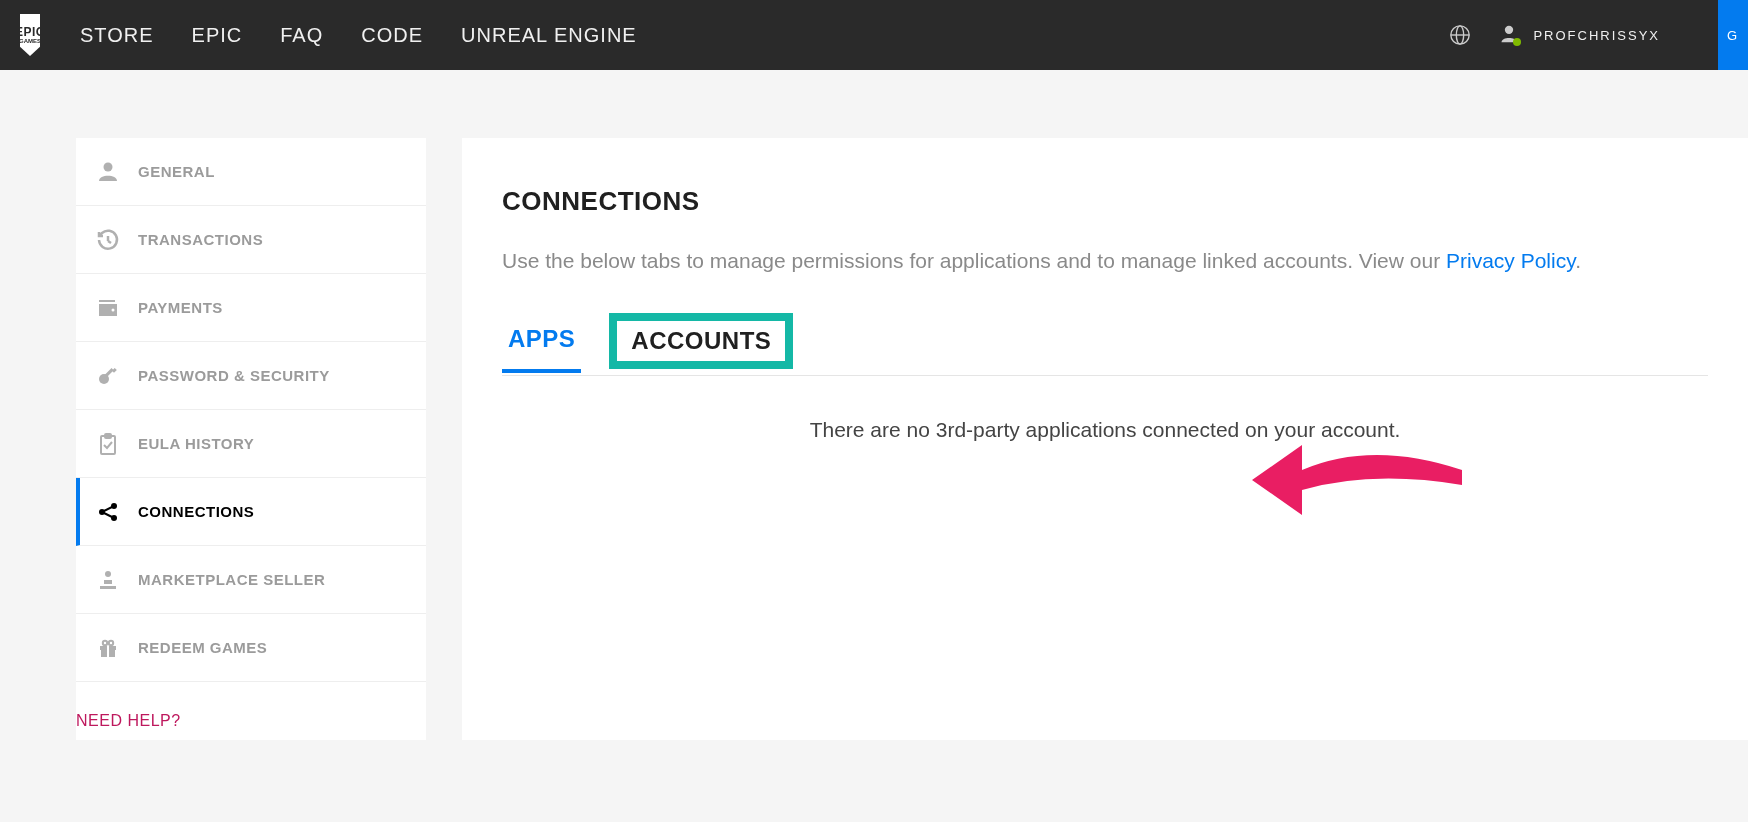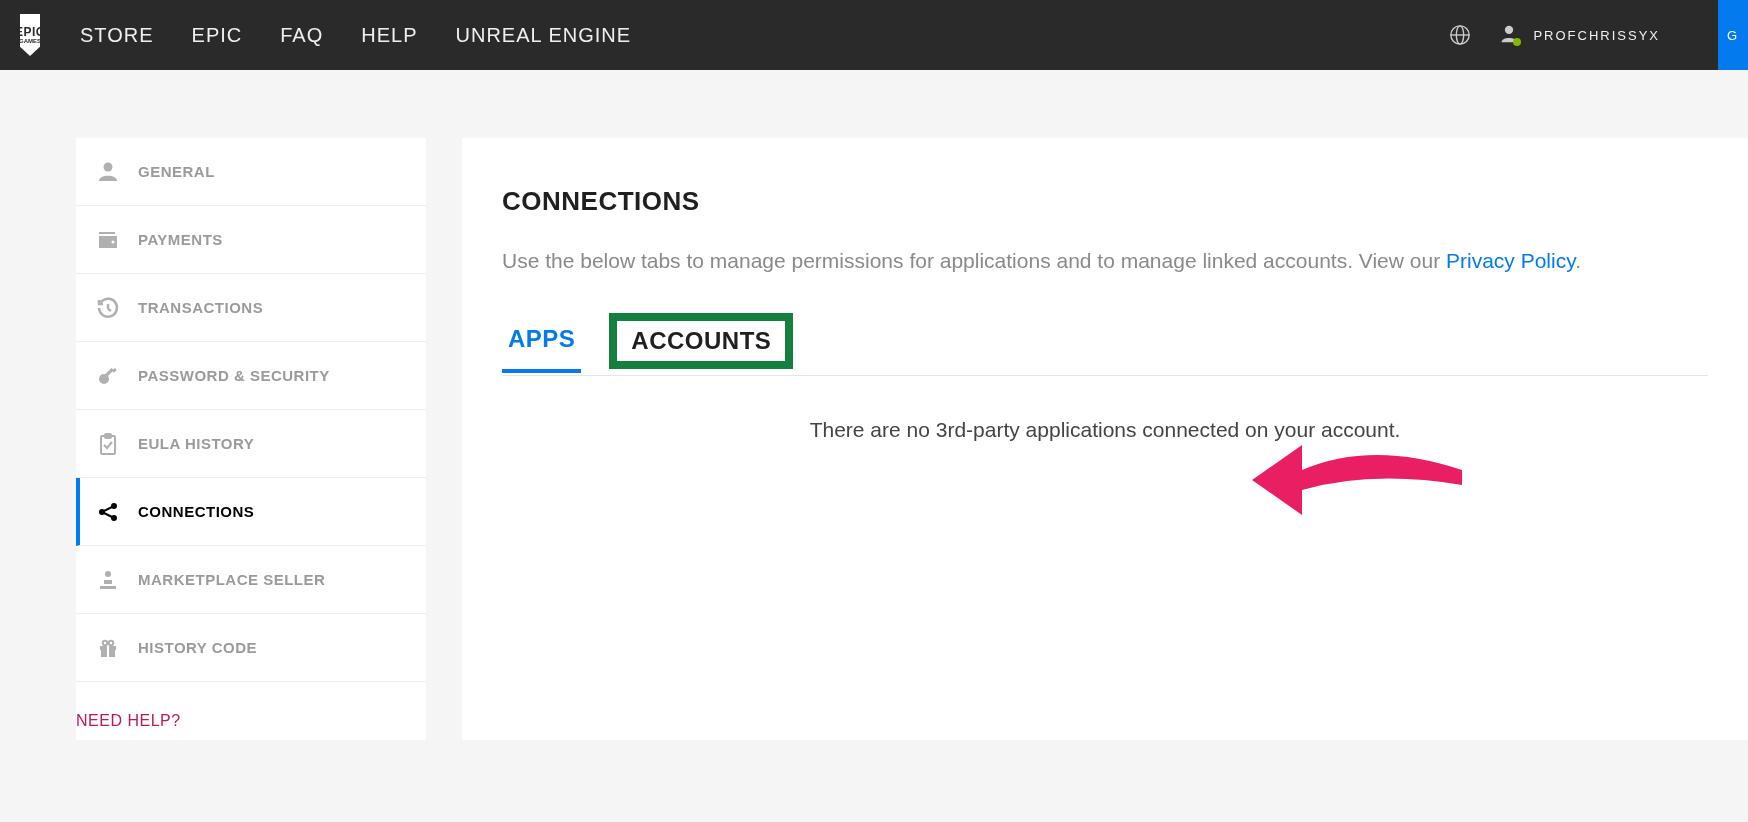--- a/index.html
+++ b/index.html
@@ -29,41 +29,41 @@
 .sidebar-item.active .sidebar-label { font-weight: 700; }
 .need-help { text-align: left; padding: 30px 0 10px; color: #be185d; font-size: 16px; font-weight: 400; letter-spacing: 0.5px; cursor: pointer; }
 
 .main { flex: 1; background: #fff; padding: 48px 40px; min-height: 600px; position: relative; }
 .main-title { font-size: 26px; font-weight: 800; letter-spacing: 0.5px; color: #202020; margin-bottom: 28px; }
 .desc { color: #8a8a8a; font-size: 21px; line-height: 1.5; margin-bottom: 34px; }
 .desc a { color: #037bef; text-decoration: none; }
 .tabs { display: flex; gap: 28px; border-bottom: 1px solid #e5e5e5; margin-bottom: 42px; align-items: center; position: relative; }
 .tab { padding: 12px 6px 16px; font-size: 24px; font-weight: 800; letter-spacing: 0.5px; cursor: pointer; color: #202020; }
 .tab.active { color: #037bef; border-bottom: 4px solid #037bef; margin-bottom: -1px; }
-.tab.highlighted { border: 8px solid #15803d; padding: 6px 14px; margin-bottom: 6px; margin-top: 2px; }
+.tab.highlighted { border: 8px solid #14b8a6; padding: 6px 14px; margin-bottom: 6px; margin-top: 2px; }
 .sub-desc { color: #8a8a8a; font-size: 18px; line-height: 1.7; margin-bottom: 80px; }
 .empty-text { text-align: center; color: #444; font-size: 21px; font-weight: 500; }
 
 .arrow { position: absolute; left: 790px; top: 292px; pointer-events: none; }
 
 svg { display: block; }
 </style>
 </head>
 <body>
 
 <div class="topnav">
   <div class="logo">
     <span class="logo-text1">EPIC</span>
     <span class="logo-text2">GAMES</span>
   </div>
   <div class="nav-links">
     <span class="nav-link">STORE</span>
     <span class="nav-link">EPIC</span>
     <span class="nav-link">FAQ</span>
-    <span class="nav-link">HELP</span>
+    <span class="nav-link">CODE</span>
     <span class="nav-link">UNREAL ENGINE</span>
   </div>
   <div class="nav-right">
     <span>
       <svg class="globe-icon" viewBox="0 0 24 24" fill="none" stroke="#ccc" stroke-width="1.5">
         <circle cx="12" cy="12" r="10"></circle>
           <ellipse cx="12" cy="12" rx="4" ry="10"></ellipse>
           <line x1="2" y1="12" x2="22" y2="12"></line>
       </svg>
     </span>
@@ -90,37 +90,37 @@
       <span class="icon">
         <svg viewBox="0 0 24 24" fill="#b0b0b0">
             <circle cx="12" cy="7" r="4.5"></circle>
             <path d="M3 21 C3 14 21 14 21 21 Z"></path>
           </svg>
       </span>
       <span class="sidebar-label">GENERAL</span>
     </div>
     <div class="sidebar-item">
       <span class="icon">
-        <svg viewBox="0 0 24 24" fill="#b0b0b0">
-            <path d="M3 6 L19 6 L19 4 L3 4 Z M3 8 L21 8 L21 20 L3 20 Z"></path>
-            <circle cx="17" cy="14" r="1.5" fill="#fff"></circle>
-          </svg>
-      </span>
-      <span class="sidebar-label">PAYMENTS</span>
-    </div>
-    <div class="sidebar-item">
-      <span class="icon">
         <svg viewBox="0 0 24 24" fill="none" stroke="#b0b0b0" stroke-width="2.5">
             <path d="M3 12 A9 9 0 1 0 6 5 L3 8"></path>
             <polyline points="3,4 3,8 7,8"></polyline>
             <line x1="12" y1="8" x2="12" y2="13"></line>
             <line x1="12" y1="13" x2="15" y2="15"></line>
           </svg>
       </span>
       <span class="sidebar-label">TRANSACTIONS</span>
+    </div>
+    <div class="sidebar-item">
+      <span class="icon">
+        <svg viewBox="0 0 24 24" fill="#b0b0b0">
+            <path d="M3 6 L19 6 L19 4 L3 4 Z M3 8 L21 8 L21 20 L3 20 Z"></path>
+            <circle cx="17" cy="14" r="1.5" fill="#fff"></circle>
+          </svg>
+      </span>
+      <span class="sidebar-label">PAYMENTS</span>
     </div>
     <div class="sidebar-item">
       <span class="icon">
         <svg viewBox="0 0 24 24" fill="#b0b0b0">
             <circle cx="8" cy="15" r="5"></circle>
             <rect x="11" y="3" width="3" height="12" transform="rotate(45 12 9)"></rect>
             <rect x="17" y="4" width="3" height="4" transform="rotate(45 18 6)"></rect>
           </svg>
       </span>
       <span class="sidebar-label">PASSWORD &amp; SECURITY</span>
@@ -160,21 +160,21 @@
     <div class="sidebar-item">
       <span class="icon">
         <svg viewBox="0 0 24 24" fill="#b0b0b0">
             <rect x="4" y="10" width="16" height="4"></rect>
             <rect x="5" y="14" width="14" height="7"></rect>
             <rect x="11" y="10" width="2" height="11" fill="#fff"></rect>
             <circle cx="9" cy="7" r="2.2" fill="none" stroke="#b0b0b0" stroke-width="2"></circle>
             <circle cx="15" cy="7" r="2.2" fill="none" stroke="#b0b0b0" stroke-width="2"></circle>
           </svg>
       </span>
-      <span class="sidebar-label">HISTORY CODE</span>
+      <span class="sidebar-label">REDEEM GAMES</span>
     </div>
     <div class="need-help">NEED HELP?</div>
   </div>
 
   <div class="main">
     <h1 class="main-title">CONNECTIONS</h1>
     <p class="desc">
       <span>Use the below tabs to manage permissions for applications and to manage linked accounts. View our </span><a href="#">Privacy Policy</a><span>.</span>
     </p>
     <div class="tabs">

